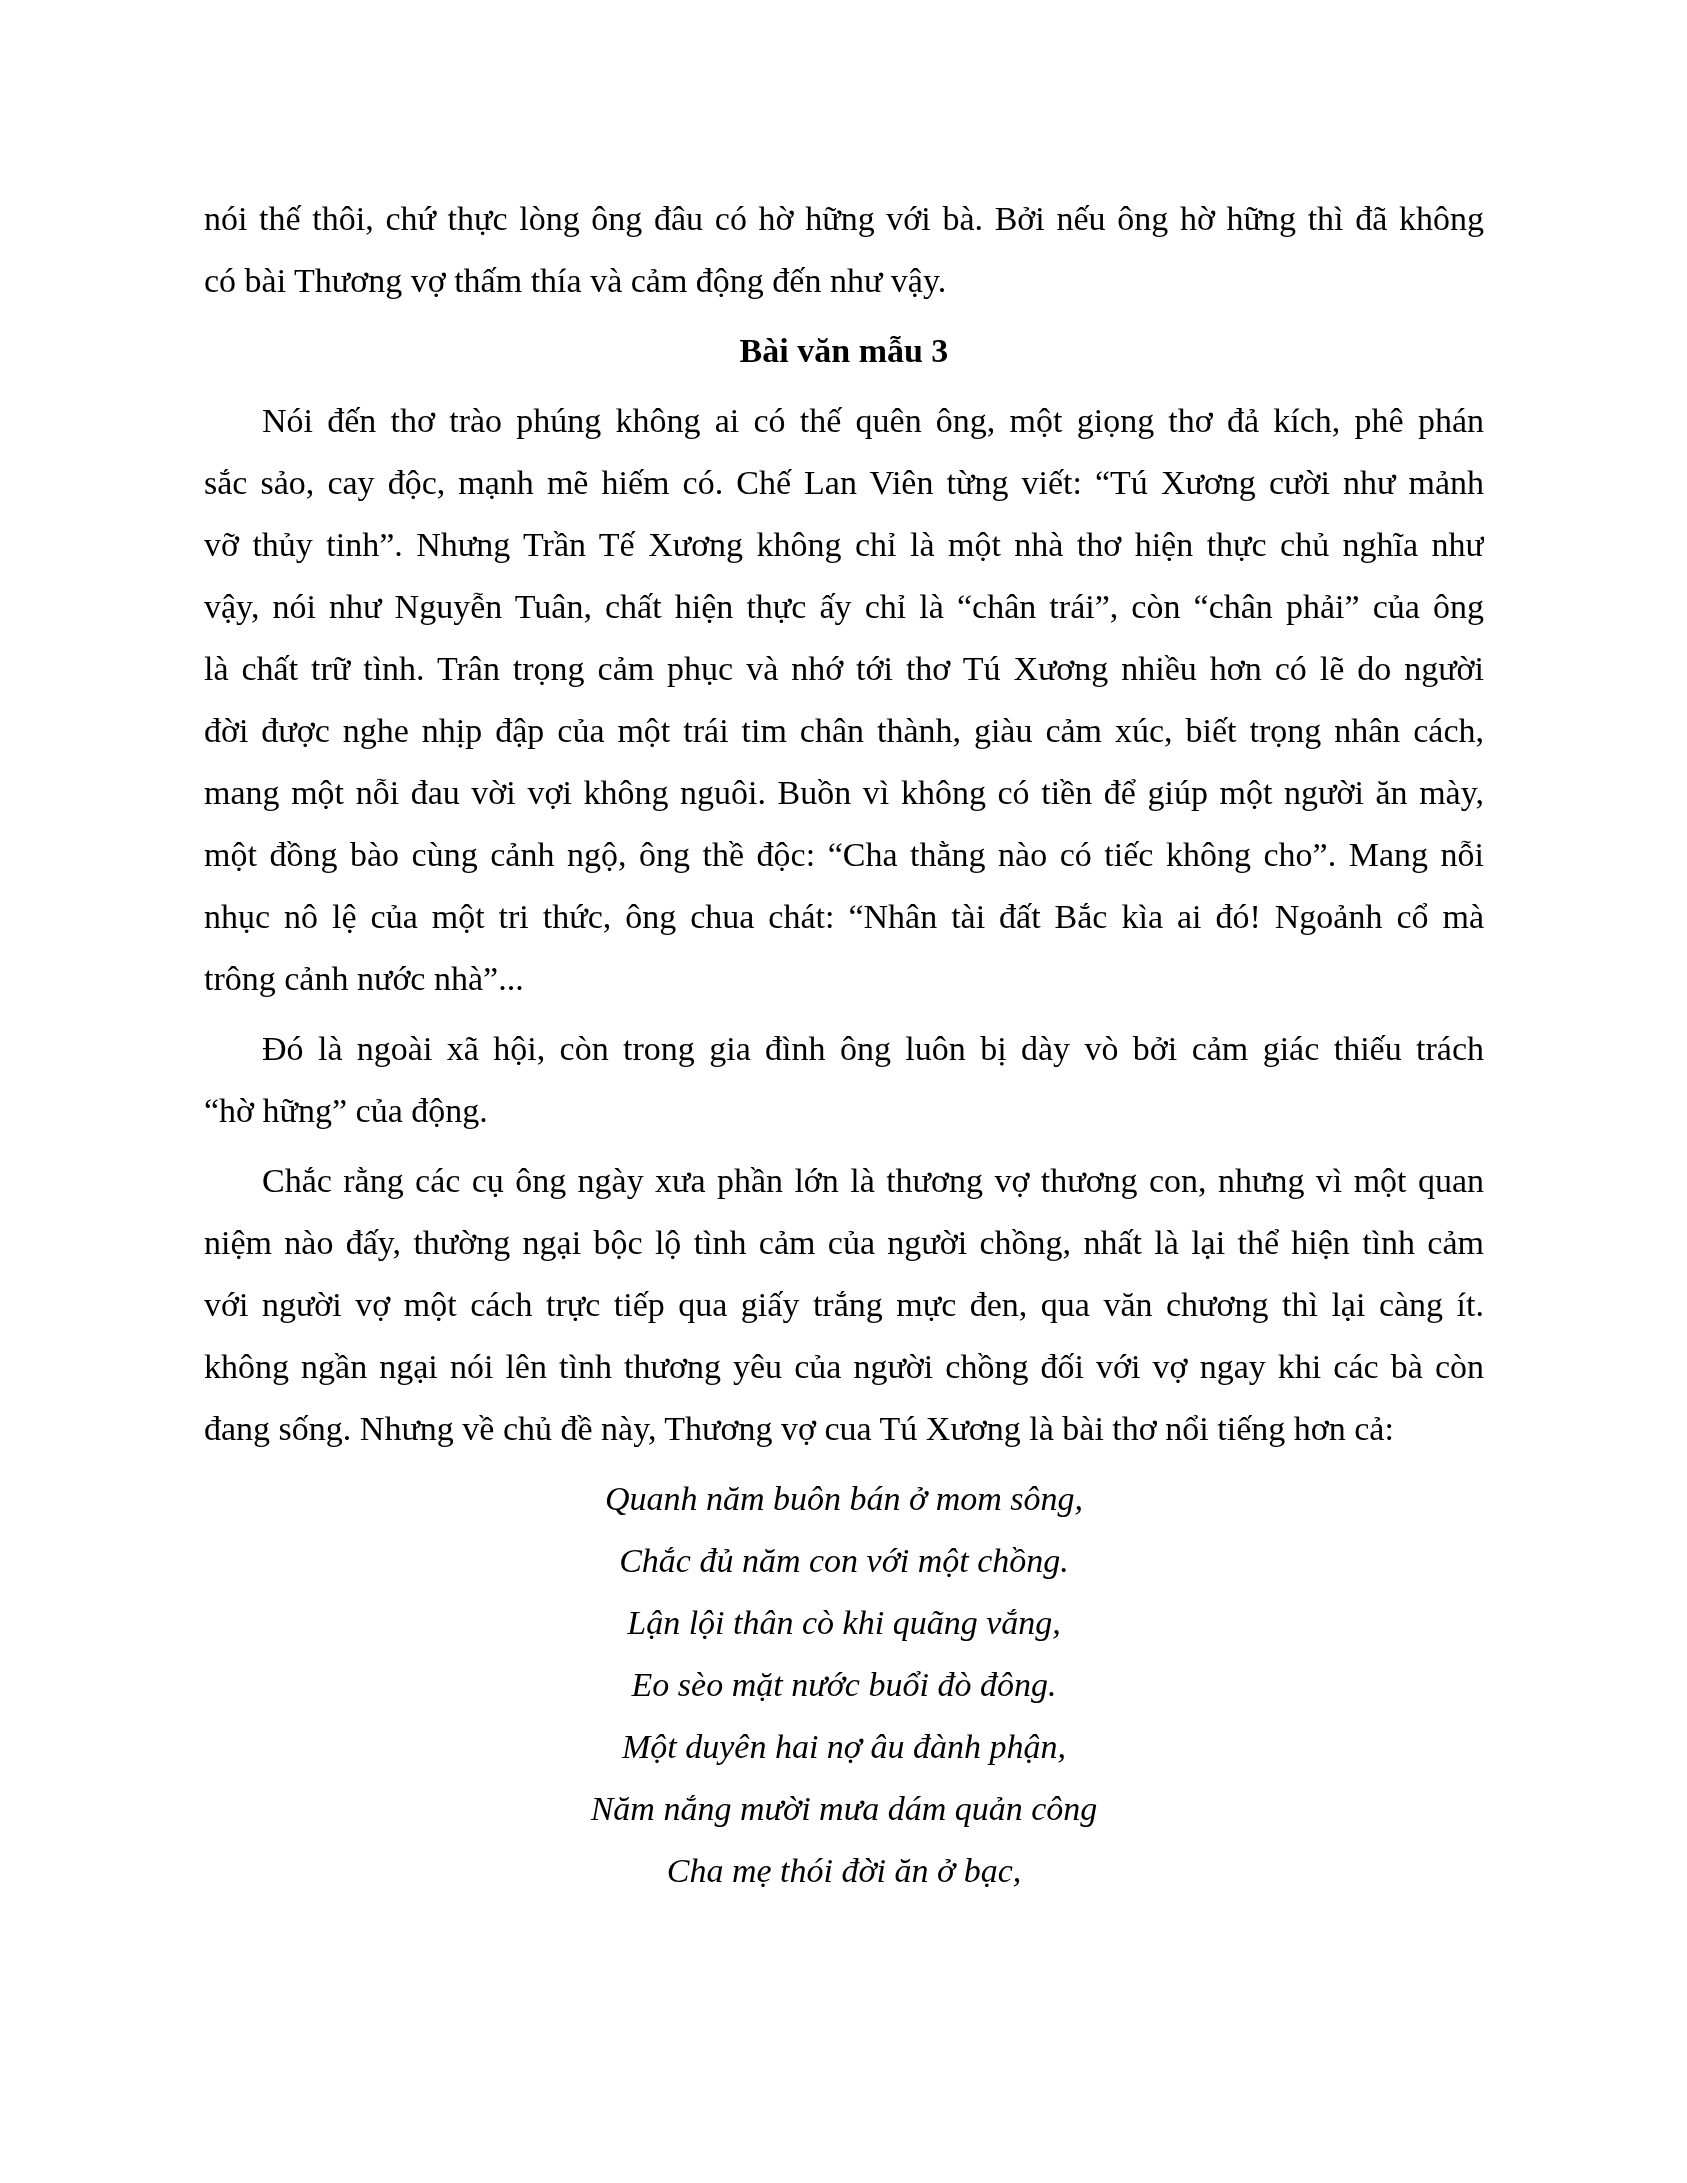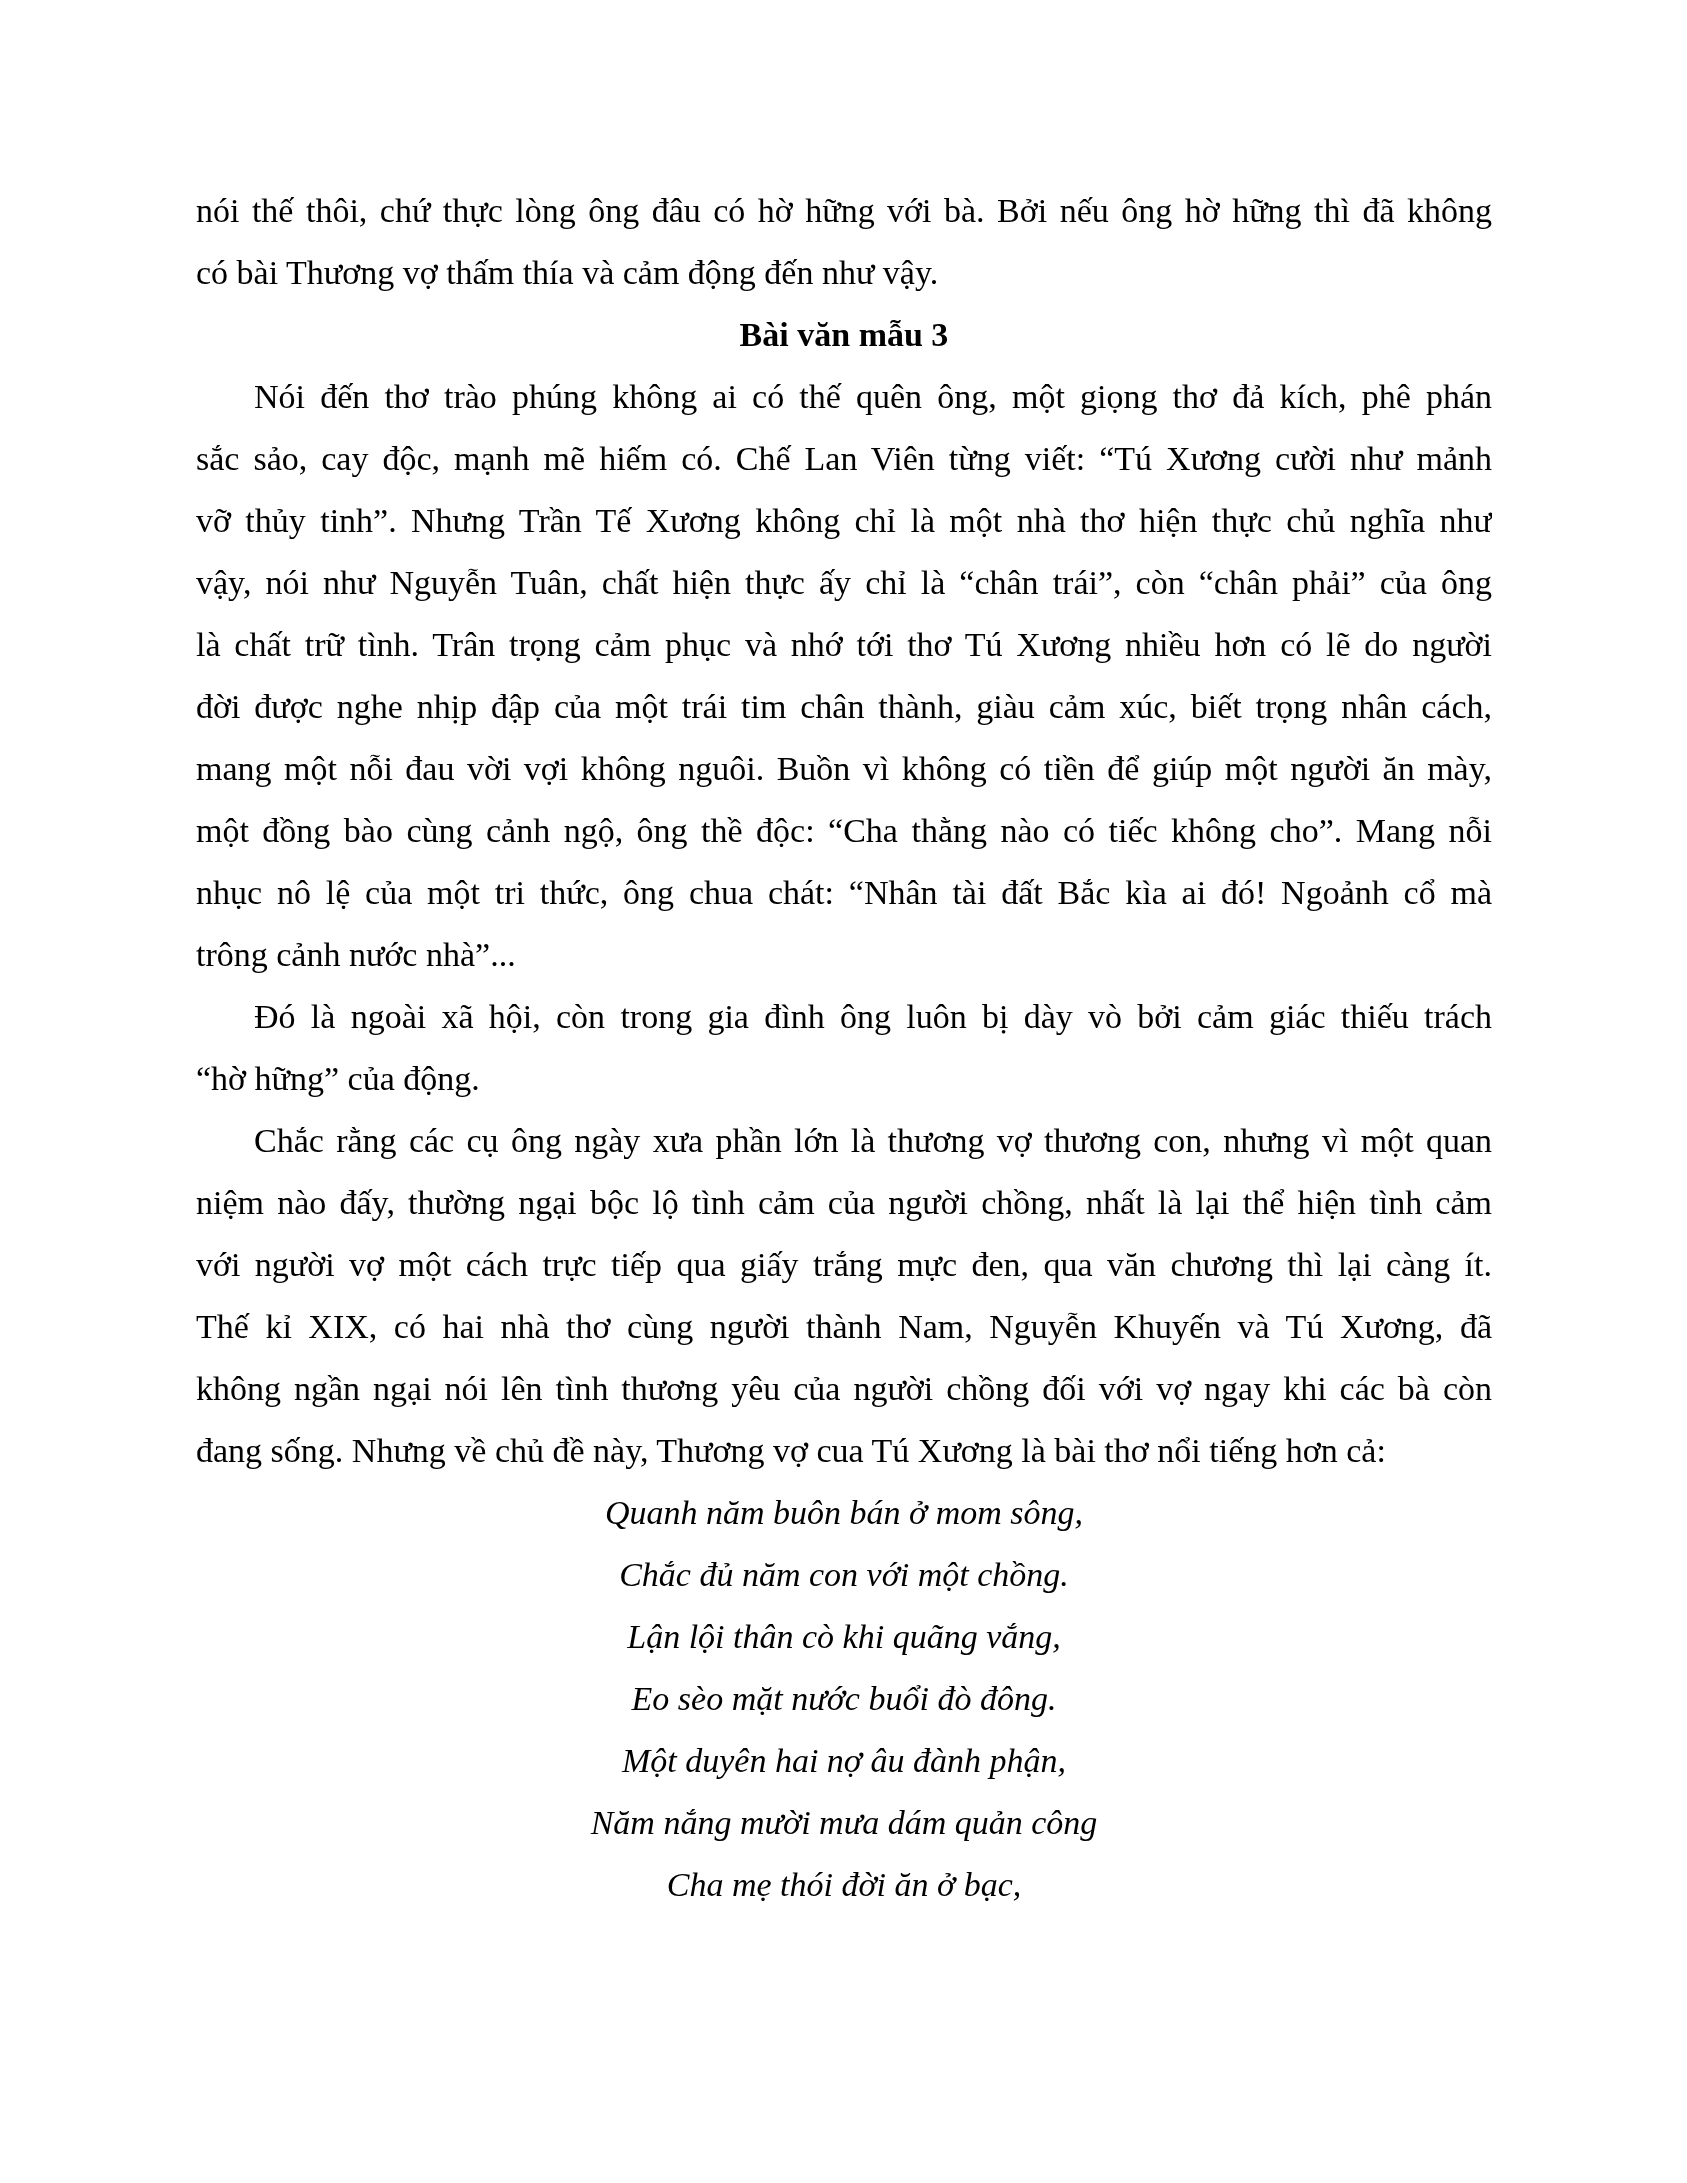--- a/index.html
+++ b/index.html
@@ -12,21 +12,21 @@
     width: 1687px;
     height: 2183px;
     box-sizing: border-box;
     padding: 180px 195px 0 196px;
     background: #ffffff;
     color: #000000;
     font-family: "Liberation Serif", "DejaVu Serif", serif;
     font-size: 34px;
     overflow: hidden;
   }
-  .block { margin: 0; padding: 0; }
+  .block { margin: 8px; padding: 0; }
   .line {
     display: block;
     height: 62px;
     line-height: 62px;
     overflow: hidden;
     text-align: justify;
     text-align-last: justify;
   }
   .line.last {
     text-align: left;
@@ -74,21 +74,20 @@
       <div class="line last">trông cảnh nước nhà”...</div>
     </div>
     <div class="block">
       <div class="line indent">Đó là ngoài xã hội, còn trong gia đình ông luôn bị dày vò bởi cảm giác thiếu trách</div>
       <div class="line last">“hờ hững” của động.</div>
     </div>
     <div class="block">
       <div class="line indent">Chắc rằng các cụ ông ngày xưa phần lớn là thương vợ thương con, nhưng vì một quan</div>
       <div class="line">niệm nào đấy, thường ngại bộc lộ tình cảm của người chồng, nhất là lại thể hiện tình cảm</div>
       <div class="line">với người vợ một cách trực tiếp qua giấy trắng mực đen, qua văn chương thì lại càng ít.</div>
-      <div class="line">Thế kỉ XIX, có hai nhà thơ cùng người thành Nam, Nguyễn Khuyến và Tú Xương, đã</div>
       <div class="line">không ngần ngại nói lên tình thương yêu của người chồng đối với vợ ngay khi các bà còn</div>
       <div class="line last">đang sống. Nhưng về chủ đề này, Thương vợ cua Tú Xương là bài thơ nổi tiếng hơn cả:</div>
     </div>
     <div class="block">
       <div class="poem-line">Quanh năm buôn bán ở mom sông,</div>
       <div class="poem-line">Chắc đủ năm con với một chồng.</div>
       <div class="poem-line">Lận lội thân cò khi quãng vắng,</div>
       <div class="poem-line">Eo sèo mặt nước buổi đò đông.</div>
       <div class="poem-line">Một duyên hai nợ âu đành phận,</div>
       <div class="poem-line">Năm nắng mười mưa dám quản công</div>

